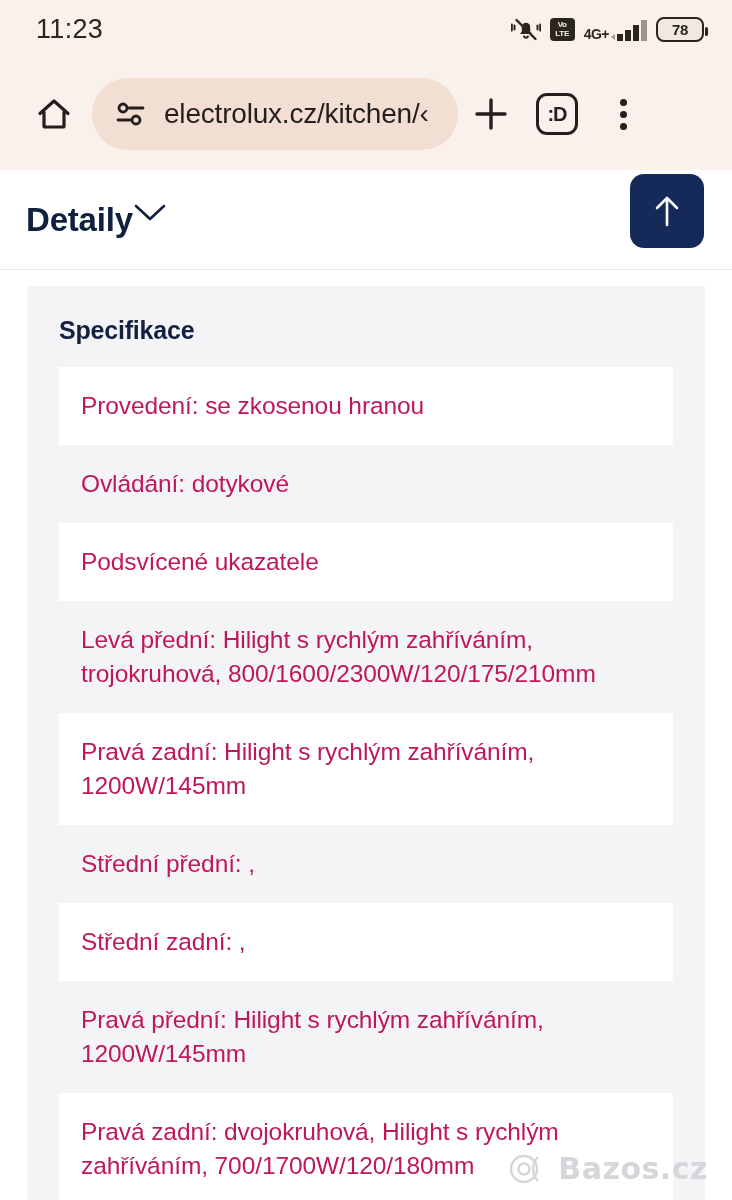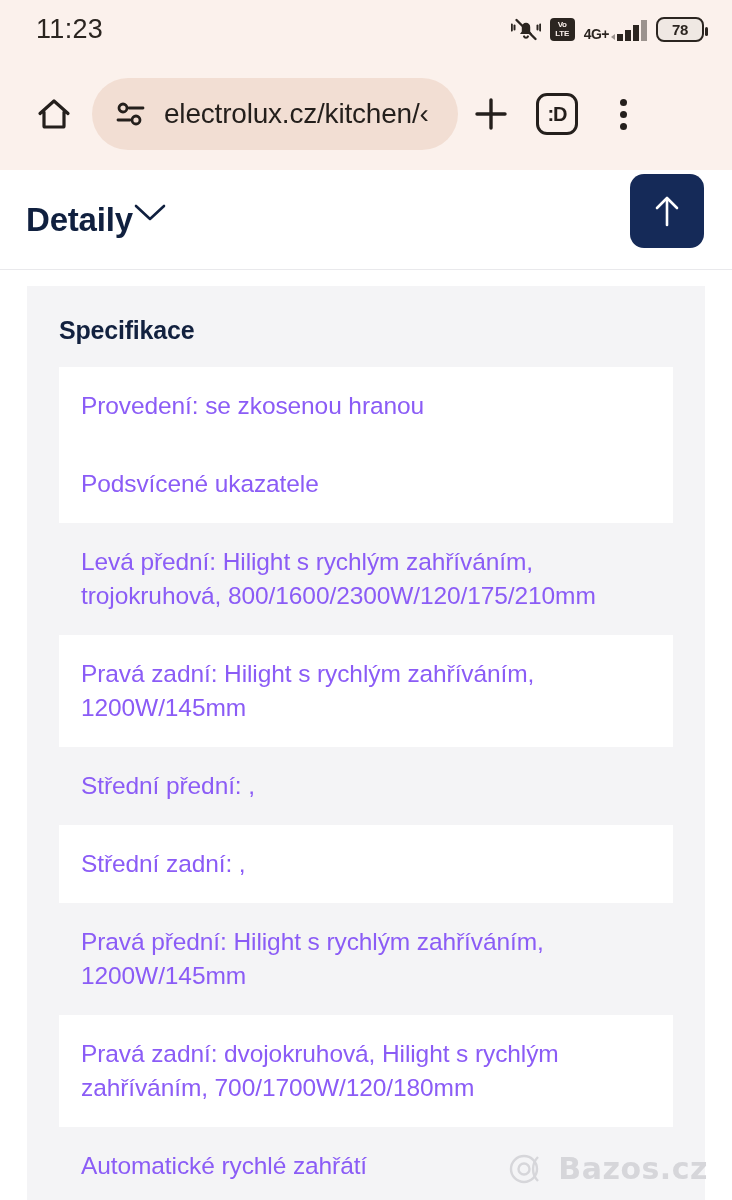--- a/index.html
+++ b/index.html
@@ -138,21 +138,21 @@
     font-size: 25px;
     font-weight: bold;
     color: #12213f;
     padding: 30px 0 22px 0;
     letter-spacing: -0.2px;
   }
   .spec-row {
     padding: 22px 22px 22px 22px;
     font-size: 24.5px;
     line-height: 34px;
-    color: #8b5cf6;
+    color: #be185d;
     letter-spacing: -0.1px;
   }
   .spec-row.alt { background: #ffffff; }
   .spec-row.plain { background: transparent; }
 
   .watermark {
     position: absolute;
     right: 24px;
     bottom: 14px;
     font-size: 30px;
@@ -277,20 +277,21 @@
             <path d="M9 17 L19 7 L29 17" fill="none" stroke="#ffffff" stroke-width="2.6" stroke-linecap="round" stroke-linejoin="round"></path>
           </svg>
         </span>
       </button>
     </div>
 
     <div class="spec-panel">
       <div class="spec-heading">Specifikace</div>
       <div id="spec-rows">
           <div class="spec-row alt">Provedení: se zkosenou hranou</div>
+          <div class="spec-row plain">Ovládání: dotykové</div>
           <div class="spec-row alt">Podsvícené ukazatele</div>
           <div class="spec-row plain">Levá přední: Hilight s rychlým zahříváním, trojokruhová, 800/1600/2300W/120/175/210mm</div>
           <div class="spec-row alt">Pravá zadní: Hilight s rychlým zahříváním, 1200W/145mm</div>
           <div class="spec-row plain">Střední přední: ,</div>
           <div class="spec-row alt">Střední zadní: ,</div>
           <div class="spec-row plain">Pravá přední: Hilight s rychlým zahříváním, 1200W/145mm</div>
           <div class="spec-row alt">Pravá zadní: dvojokruhová, Hilight s rychlým zahříváním, 700/1700W/120/180mm</div>
           <div class="spec-row plain">Automatické rychlé zahřátí</div>
         </div>
     </div>

